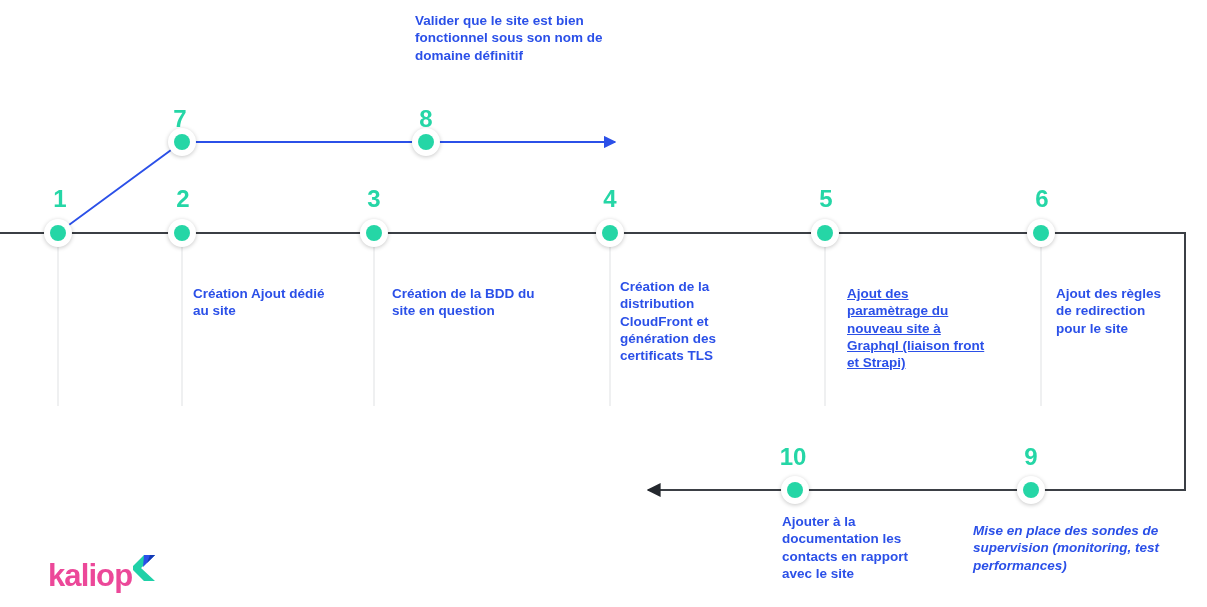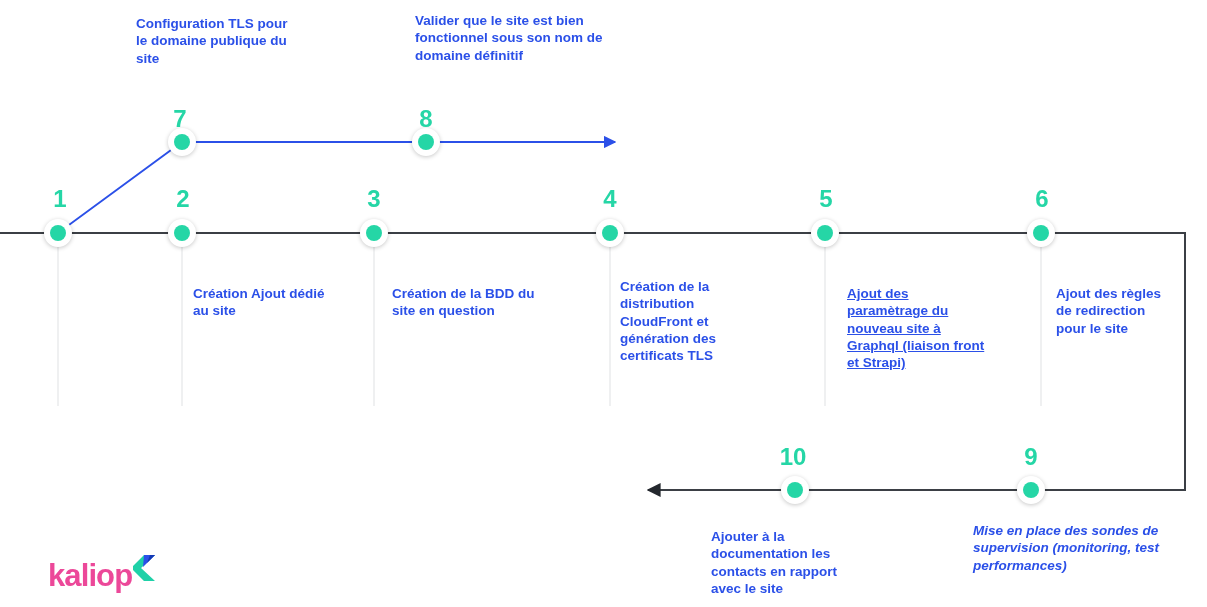--- a/index.html
+++ b/index.html
@@ -115,21 +115,20 @@
 
     <path d="M 0 233 L 1185 233 L 1185 490 L 648 490" fill="none" stroke="#3b3f45" stroke-width="2" marker-end="url(#arrow-dark)"></path>
 
     <path d="M 58 233 L 182 142 L 615 142" fill="none" stroke="#2B50E8" stroke-width="1.8" marker-end="url(#arrow-blue)"></path>
   </svg>
 
   <div class="num" style="left:180px; top:107px;">7</div>
   <div class="node" style="left:182px; top:142px;">
     <span class="dot"></span>
   </div>
-  <div class="label" style="left:136px; top:15px; width:165px;">Configuration TLS pour le domaine publique du site</div>
 
   <div class="num" style="left:426px; top:107px;">8</div>
   <div class="node" style="left:426px; top:142px;">
     <span class="dot"></span>
   </div>
   <div class="label" style="left:415px; top:12px; width:205px;">Valider que le site est bien fonctionnel sous son nom de domaine définitif</div>
 
   <div class="num" style="left:60px; top:187px;">1</div>
   <div class="node" style="left:58px; top:233px;">
     <span class="dot"></span>
@@ -162,21 +161,21 @@
   <div class="num" style="left:1042px; top:187px;">6</div>
   <div class="node" style="left:1041px; top:233px;">
     <span class="dot"></span>
   </div>
   <div class="label" style="left:1056px; top:285px; width:112px;">Ajout des règles de redirection pour le site</div>
 
   <div class="num" style="left:793px; top:445px;">10</div>
   <div class="node" style="left:795px; top:490px;">
     <span class="dot"></span>
   </div>
-  <div class="label" style="left:711px; top:513px; width:145px;margin-top:15px;">Ajouter à la documentation les contacts en rapport avec le site</div>
+  <div class="label" style="left:782px; top:513px; width:145px;">Ajouter à la documentation les contacts en rapport avec le site</div>
 
   <div class="num" style="left:1031px; top:445px;">9</div>
   <div class="node" style="left:1031px; top:490px;">
     <span class="dot"></span>
   </div>
   <div class="label" style="left:973px; top:522px; width:205px;font-style:italic;">Mise en place des sondes de supervision (monitoring, test performances)</div>
 
   <div id="logo">
     <span class="word">kaliop</span>
     <span class="mark">

